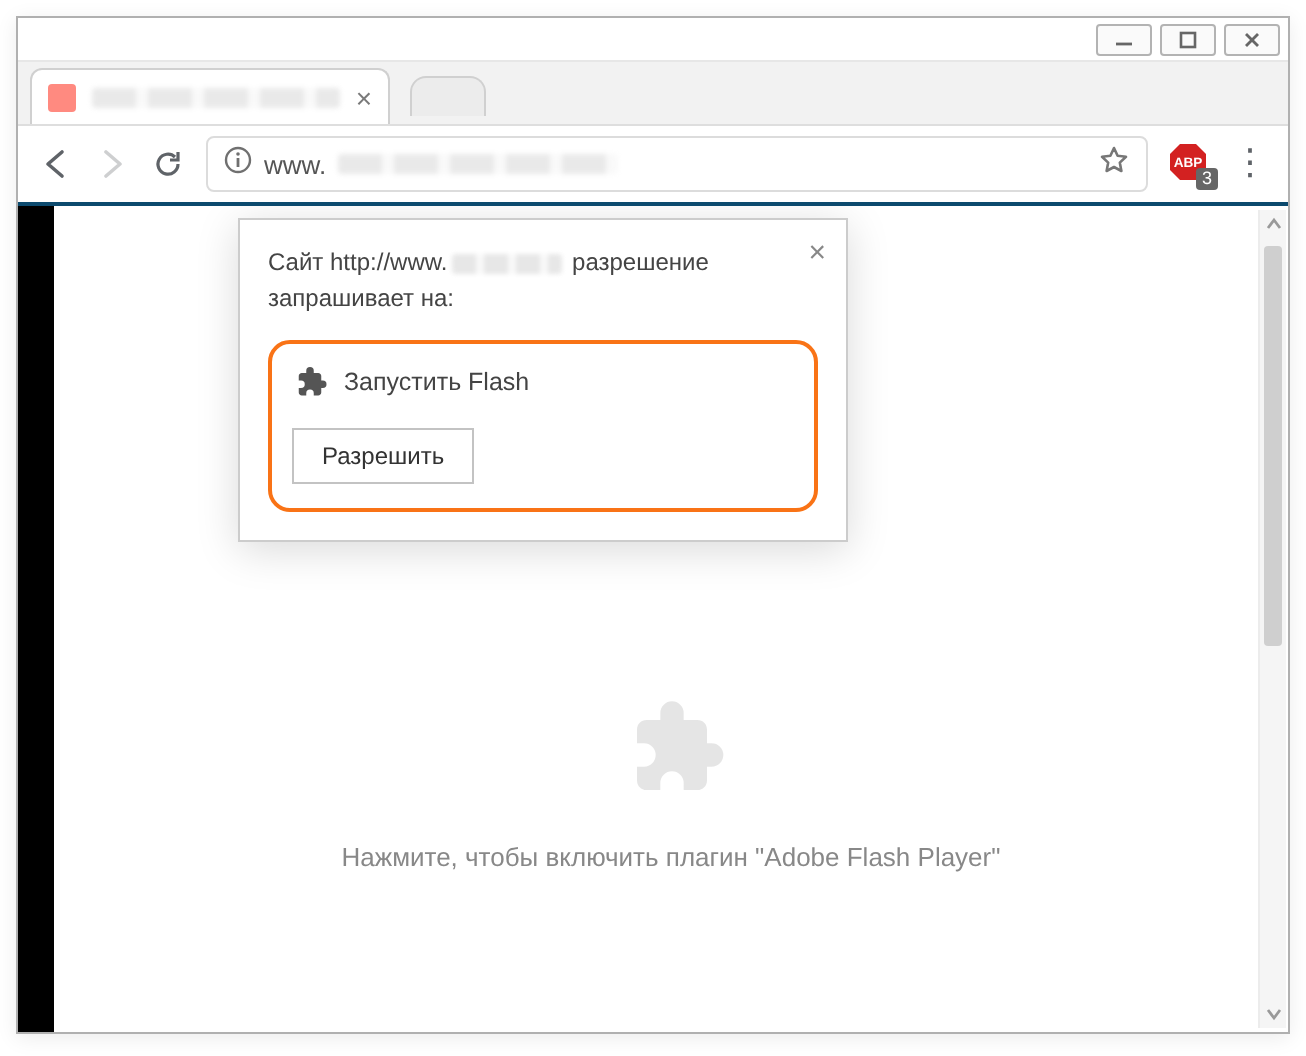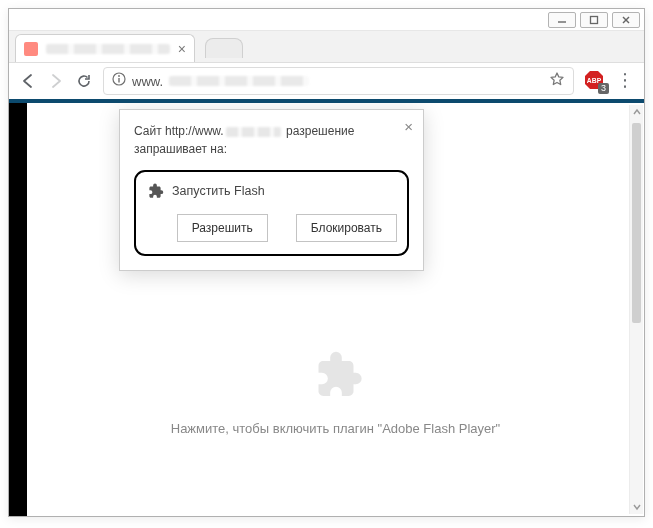--- a/index.html
+++ b/index.html
@@ -16,21 +16,21 @@
   .tabstrip { height: 32px; background: #f2f2f2; border-bottom: 1px solid #dedede; display: flex; align-items: flex-end; padding-left: 6px; }
   .tab { width: 180px; height: 28px; background: #fff; border: 1px solid #d0d0d0; border-bottom: none; border-top-left-radius: 6px; border-top-right-radius: 6px; display: flex; align-items: center; padding: 0 8px; position: relative; }
   .tab .favicon { width:14px; height:14px; background:#ff8a80; border-radius:2px; }
   .tab .title-blur { flex:1; height:10px; margin: 0 8px;
       background: repeating-linear-gradient(90deg,#d8d8d8 0 22px,#f5f5f5 22px 28px);
       filter: blur(1.2px); border-radius:2px; opacity:0.55; }
   .tab .close { color:#7a7a7a; font-size:14px; line-height:1; }
   .newtab-indicator { width: 38px; height: 20px; margin-left: 10px; margin-bottom: 4px; border:1px solid #d0d0d0; border-bottom: none; border-top-left-radius: 8px; border-top-right-radius: 8px; background:#ececec; }
 
   
-  .navrow { height: 40px; background:#fff; border-bottom:4px solid #0c4a6e; display:flex; align-items:center; padding:0 10px; gap:10px; }
+  .navrow { height: 40px; background:#fff; border-bottom:2px solid #0c4a6e; display:flex; align-items:center; padding:0 10px; gap:10px; }
   .navicon { color:#5f6368; display:flex; align-items:center; justify-content:center; width:18px; height:18px; }
   .navicon.disabled { opacity:0.3; }
   .omnibox { flex:1; height:28px; border:1px solid #dcdcdc; border-radius:4px; display:flex; align-items:center; padding:0 8px; gap:6px; background:#fff; }
   .omnibox .info-icon { color:#6f6f6f; }
   .omnibox .url-prefix { color:#555; font-size:13px; }
   .omnibox .url-blur { flex:1; height:10px; max-width: 140px;
       background: repeating-linear-gradient(90deg,#d8d8d8 0 22px,#f5f5f5 22px 28px);
       filter: blur(1.2px); border-radius:2px; opacity:0.55; }
   .omnibox .star { margin-left:auto; color:#777; }
   .abp { position:relative; width:22px; height:22px; }
@@ -48,23 +48,23 @@
 
   .scrollbar { position:absolute; right:1px; top:2px; width:14px; bottom:2px; background:#f5f5f5; border-left:1px solid #ececec;}
   .scrollbar .uparrow,.scrollbar .downarrow{ height:14px; display:flex; align-items:center; justify-content:center; color:#888;}
   .scrollbar .thumb { position:absolute; top:18px; left:2px; right:2px; height:200px; background:#cfcfcf; border-radius:2px;}
   .scrollbar .downarrow{position:absolute;bottom:0;left:0;right:0;}
 
   
   .perm { position:absolute; top:6px; left:110px; width:305px; background:#fff; border:1px solid #ccc; box-shadow:0 4px 20px rgba(0,0,0,0.15); padding:12px 14px 14px; font-size:12px; color:#444; }
   .perm .px { position:absolute; top:8px; right:10px; color:#888; cursor:pointer; font-size:15px;}
   .perm .line1 { line-height:1.5; padding-right:18px;}
-  .perm .body { margin-top:12px; border:2px solid #000000; border-radius:11px; padding:10px 10px 12px; }
+  .perm .body { margin-top:12px; border:2px solid #f97316; border-radius:11px; padding:10px 10px 12px; }
   .perm .row1 { display:flex; align-items:center; gap:8px; color:#444; font-size:12.5px;}
-  .perm .row2 { margin-top:14px; display:flex; justify-content:flex-end; gap:28px;}
+  .perm .row2 { margin-top:14px; display:flex; justify-content:space-between; gap:28px;}
   .perm button { background:#fff; border:1px solid #c3c3c3; padding:6px 14px; font-size:12px; color:#333; cursor:pointer; }
   .url-blur-inline { display:inline-block; vertical-align:middle; width:55px; height:10px;
       background: repeating-linear-gradient(90deg,#d8d8d8 0 12px,#f5f5f5 12px 16px);
       filter: blur(1.1px); border-radius:2px; opacity:0.6; margin:0 2px;}
 </style>
 </head>
 <body>
 
 <div class="window">
 
@@ -177,19 +177,18 @@
       </div>
       <div class="body">
         <div class="row1">
           <svg width="18" height="18" viewBox="0 0 24 24">
               <path fill="#555" d="M20.5 11h-1V8c0-1.1-.9-2-2-2h-3V4.5a2.5 2.5 0 0 0-5 0V6H6.5C5.4 6 4.5 6.9 4.5 8v3H6a2.5 2.5 0 0 1 0 5H4.5v3c0 1.1.9 2 2 2h3v-1.5a2.5 2.5 0 0 1 5 0V21h3c1.1 0 2-.9 2-2v-3h1a2.5 2.5 0 0 0 0-5z"></path>
             </svg>
           <span>Запустить Flash</span>
         </div>
         <div class="row2">
           <button>Разрешить</button>
-          <button>Блокировать</button>
         </div>
       </div>
     </div>
 
   </div>
 </div>
 
 </body></html>

